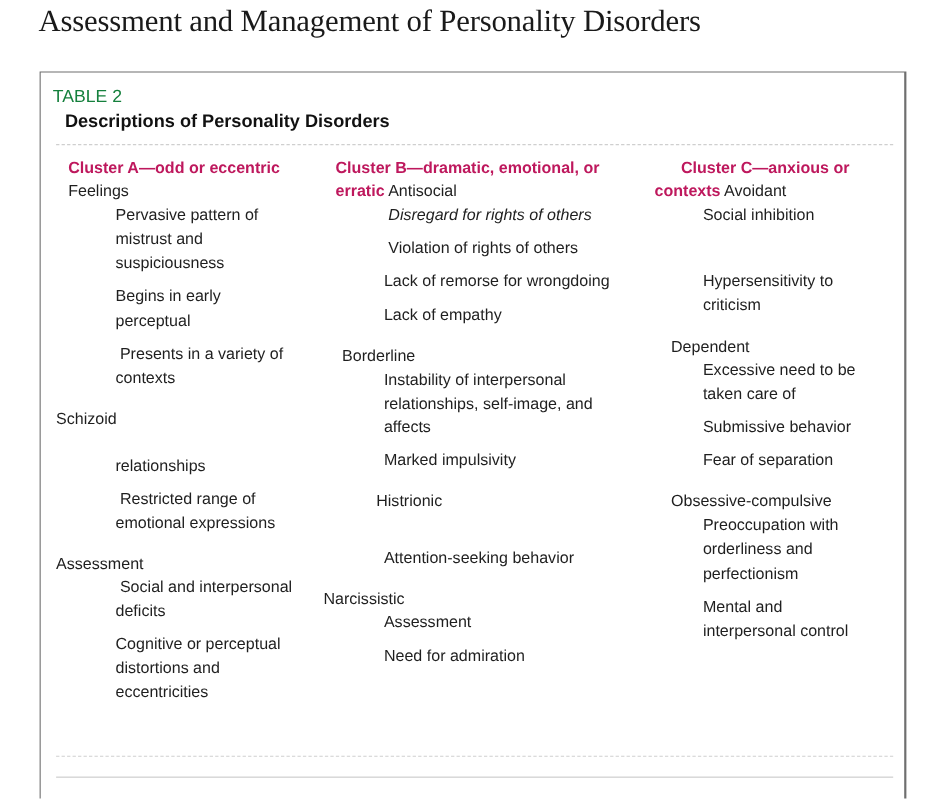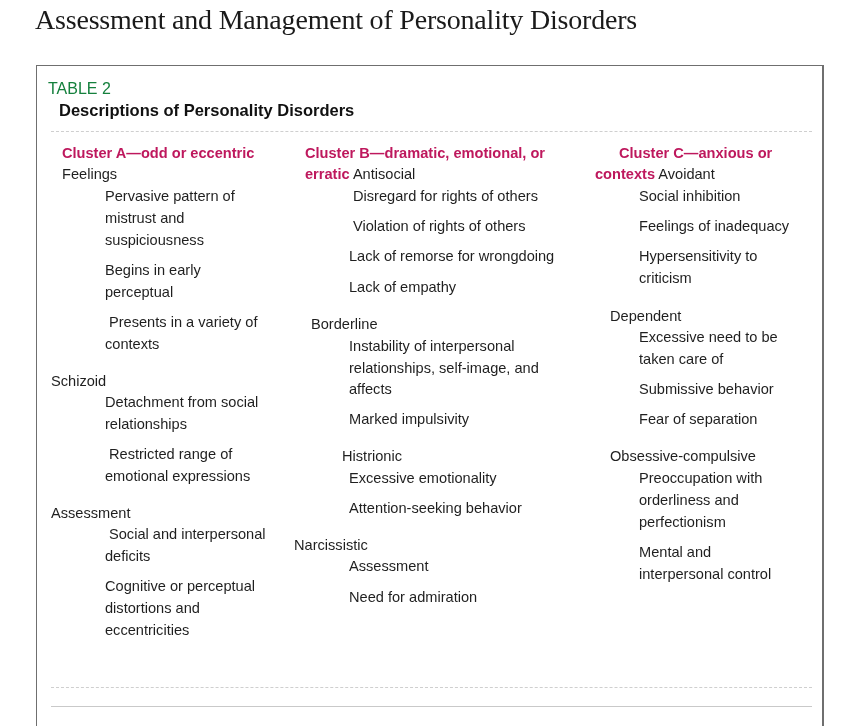--- a/index.html
+++ b/index.html
@@ -35,57 +35,54 @@
   <div class="t" style="left:25px; top:98px;">Feelings</div>
   <div class="t" style="left:68px; top:120px;">Pervasive pattern of</div>
   <div class="t" style="left:68px; top:142px;">mistrust and</div>
   <div class="t" style="left:68px; top:164px;">suspiciousness</div>
   <div class="t" style="left:68px; top:194px;">Begins in early</div>
   <div class="t" style="left:68px; top:216px;">perceptual</div>
   <div class="t" style="left:72px; top:246px;">Presents in a variety of</div>
   <div class="t" style="left:68px; top:268px;">contexts</div>
 
   <div class="t" style="left:14px; top:305px;">Schizoid</div>
-  <div class="t" style="left:68px; top:326px;">Detachment from social</div>
   <div class="t" style="left:68px; top:348px;">relationships</div>
   <div class="t" style="left:72px; top:378px;">Restricted range of</div>
   <div class="t" style="left:68px; top:400px;">emotional expressions</div>
 
   <div class="t" style="left:14px; top:437px;">Assessment</div>
   <div class="t" style="left:72px; top:458px;">Social and interpersonal</div>
   <div class="t" style="left:68px; top:480px;">deficits</div>
   <div class="t" style="left:68px; top:510px;">Cognitive or perceptual</div>
   <div class="t" style="left:68px; top:532px;">distortions and</div>
   <div class="t" style="left:68px; top:554px;">eccentricities</div>
 
   <div class="t b" style="left:268px; top:77px;">Cluster B—dramatic, emotional, or</div>
   <div class="t" style="left:268px; top:98px;"><span class="b">erratic</span> <span>Antisocial</span></div>
-  <div class="t" style="left:316px; top:120px;">Disregard for rights of others</div>
+  <div class="t" style="left:316px; top:120px;font-style:italic;">Disregard for rights of others</div>
   <div class="t" style="left:316px; top:150px;">Violation of rights of others</div>
   <div class="t" style="left:312px; top:180px;">Lack of remorse for wrongdoing</div>
   <div class="t" style="left:312px; top:211px;">Lack of empathy</div>
 
   <div class="t" style="left:274px; top:248px;">Borderline</div>
   <div class="t" style="left:312px; top:270px;">Instability of interpersonal</div>
   <div class="t" style="left:312px; top:292px;">relationships, self-image, and</div>
   <div class="t" style="left:312px; top:313px;">affects</div>
   <div class="t" style="left:312px; top:343px;">Marked impulsivity</div>
 
   <div class="t" style="left:266px; top:380px;margin-left:39px;">Histrionic</div>
-  <div class="t" style="left:312px; top:402px;">Excessive emotionality</div>
   <div class="t" style="left:312px; top:432px;">Attention-seeking behavior</div>
 
   <div class="t" style="left:257px; top:469px;">Narcissistic</div>
   <div class="t" style="left:312px; top:490px;">Assessment</div>
   <div class="t" style="left:312px; top:521px;">Need for admiration</div>
 
   <div class="t b" style="left:558px; top:77px;margin-left:24px;">Cluster C—anxious or</div>
   <div class="t" style="left:558px; top:98px;"><span class="b">contexts</span> <span>Avoidant</span></div>
   <div class="t" style="left:602px; top:120px;">Social inhibition</div>
-  <div class="t" style="left:602px; top:150px;">Feelings of inadequacy</div>
   <div class="t" style="left:602px; top:180px;">Hypersensitivity to</div>
   <div class="t" style="left:602px; top:202px;">criticism</div>
 
   <div class="t" style="left:573px; top:240px;">Dependent</div>
   <div class="t" style="left:602px; top:261px;">Excessive need to be</div>
   <div class="t" style="left:602px; top:283px;">taken care of</div>
   <div class="t" style="left:602px; top:313px;">Submissive behavior</div>
   <div class="t" style="left:602px; top:343px;">Fear of separation</div>
 
   <div class="t" style="left:573px; top:380px;">Obsessive-compulsive</div>

